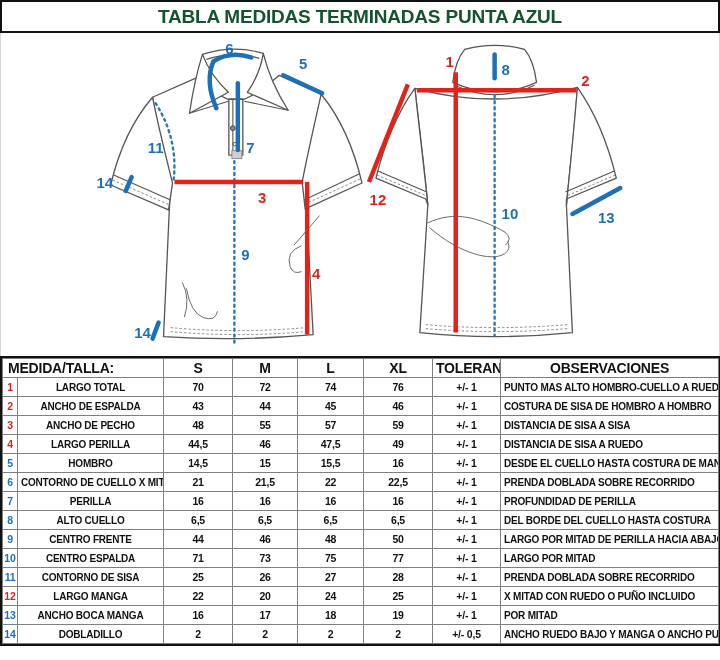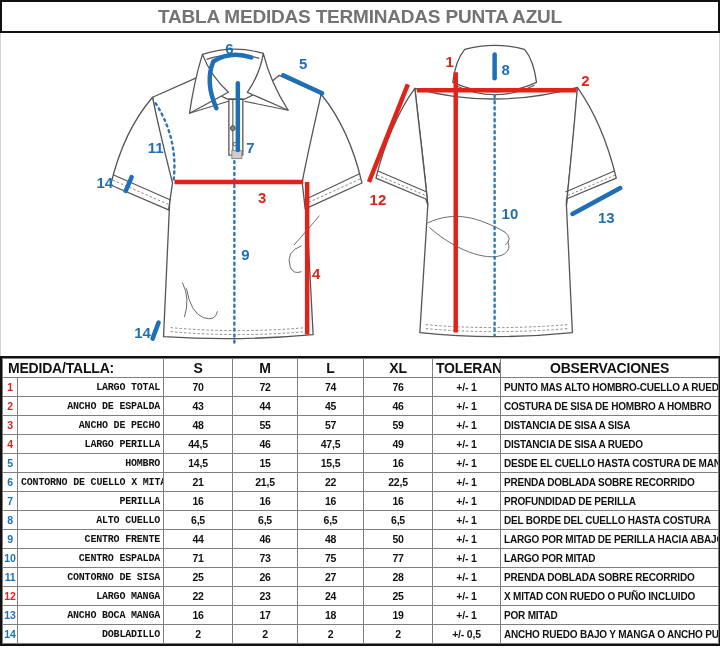--- a/index.html
+++ b/index.html
@@ -4,21 +4,21 @@
 <style>
   * { margin:0; padding:0; box-sizing:border-box; }
   body { font-family:"Liberation Sans", sans-serif; background:#fff; }
   .page { width:720px; height:660px; background:#fff; position:relative; overflow:hidden; }
 
   .title-bar {
     height:33px; border:2px solid #111; background:#fff;
     display:flex; align-items:center; justify-content:center;
   }
   .title-bar h1 {
-    font-size:19px; font-weight:700; color:#737373; letter-spacing:-0.2px;
+    font-size:19px; font-weight:700; color:#14532d; letter-spacing:-0.2px;
   }
 
   .diagram {
     height:323px; position:relative; background:#fff;
     border-left:1px solid #d5d5d5; border-right:1px solid #d5d5d5;
   }
   .diagram svg { display:block; width:100%; height:100%; }
 
   .outline { fill:#ffffff; stroke:#555; stroke-width:1.3; stroke-linejoin:round; }
   .seam    { fill:none; stroke:#555; stroke-width:1.1; }
@@ -34,21 +34,21 @@
   .table-wrap { border:2px solid #111; }
   table { width:716px; border-collapse:collapse; table-layout:fixed; }
   th, td {
     border:1px solid #7f7f7f; height:19px; padding:0 3px;
     font-size:10px; font-weight:700; letter-spacing:-0.2px;
     color:#111; white-space:nowrap; overflow:hidden; background:#fff;
   }
   th { font-size:14px; text-align:center; }
   th.h-label { text-align:left; padding-left:5px; }
   td.c-num   { text-align:center; padding:0; font-size:10.5px; }
-  td.c-label { text-align:right;font-family:Liberation Mono, monospace; }
+  td.c-label { text-align:center; }
   td.c-val, td.c-tol { text-align:center; font-size:10.5px; }
   td.c-obs   { text-align:left; }
 </style>
 </head>
 <body>
 
 <div class="page">
 
   <div class="title-bar">
     <h1>TABLA MEDIDAS TERMINADAS PUNTA AZUL</h1>
@@ -287,21 +287,21 @@
             <td class="c-val">26</td>
             <td class="c-val">27</td>
             <td class="c-val">28</td>
             <td class="c-tol">+/- 1</td>
             <td class="c-obs">PRENDA DOBLADA SOBRE RECORRIDO</td>
           </tr>
           <tr>
             <td class="c-num" style="color: rgb(226, 35, 26);">12</td>
             <td class="c-label">LARGO MANGA</td>
             <td class="c-val">22</td>
-            <td class="c-val">23</td>
+            <td class="c-val">20</td>
             <td class="c-val">24</td>
             <td class="c-val">25</td>
             <td class="c-tol">+/- 1</td>
             <td class="c-obs">X MITAD CON RUEDO O PUÑO INCLUIDO</td>
           </tr>
           <tr>
             <td class="c-num" style="color: rgb(29, 112, 183);">13</td>
             <td class="c-label">ANCHO BOCA MANGA</td>
             <td class="c-val">16</td>
             <td class="c-val">17</td>

